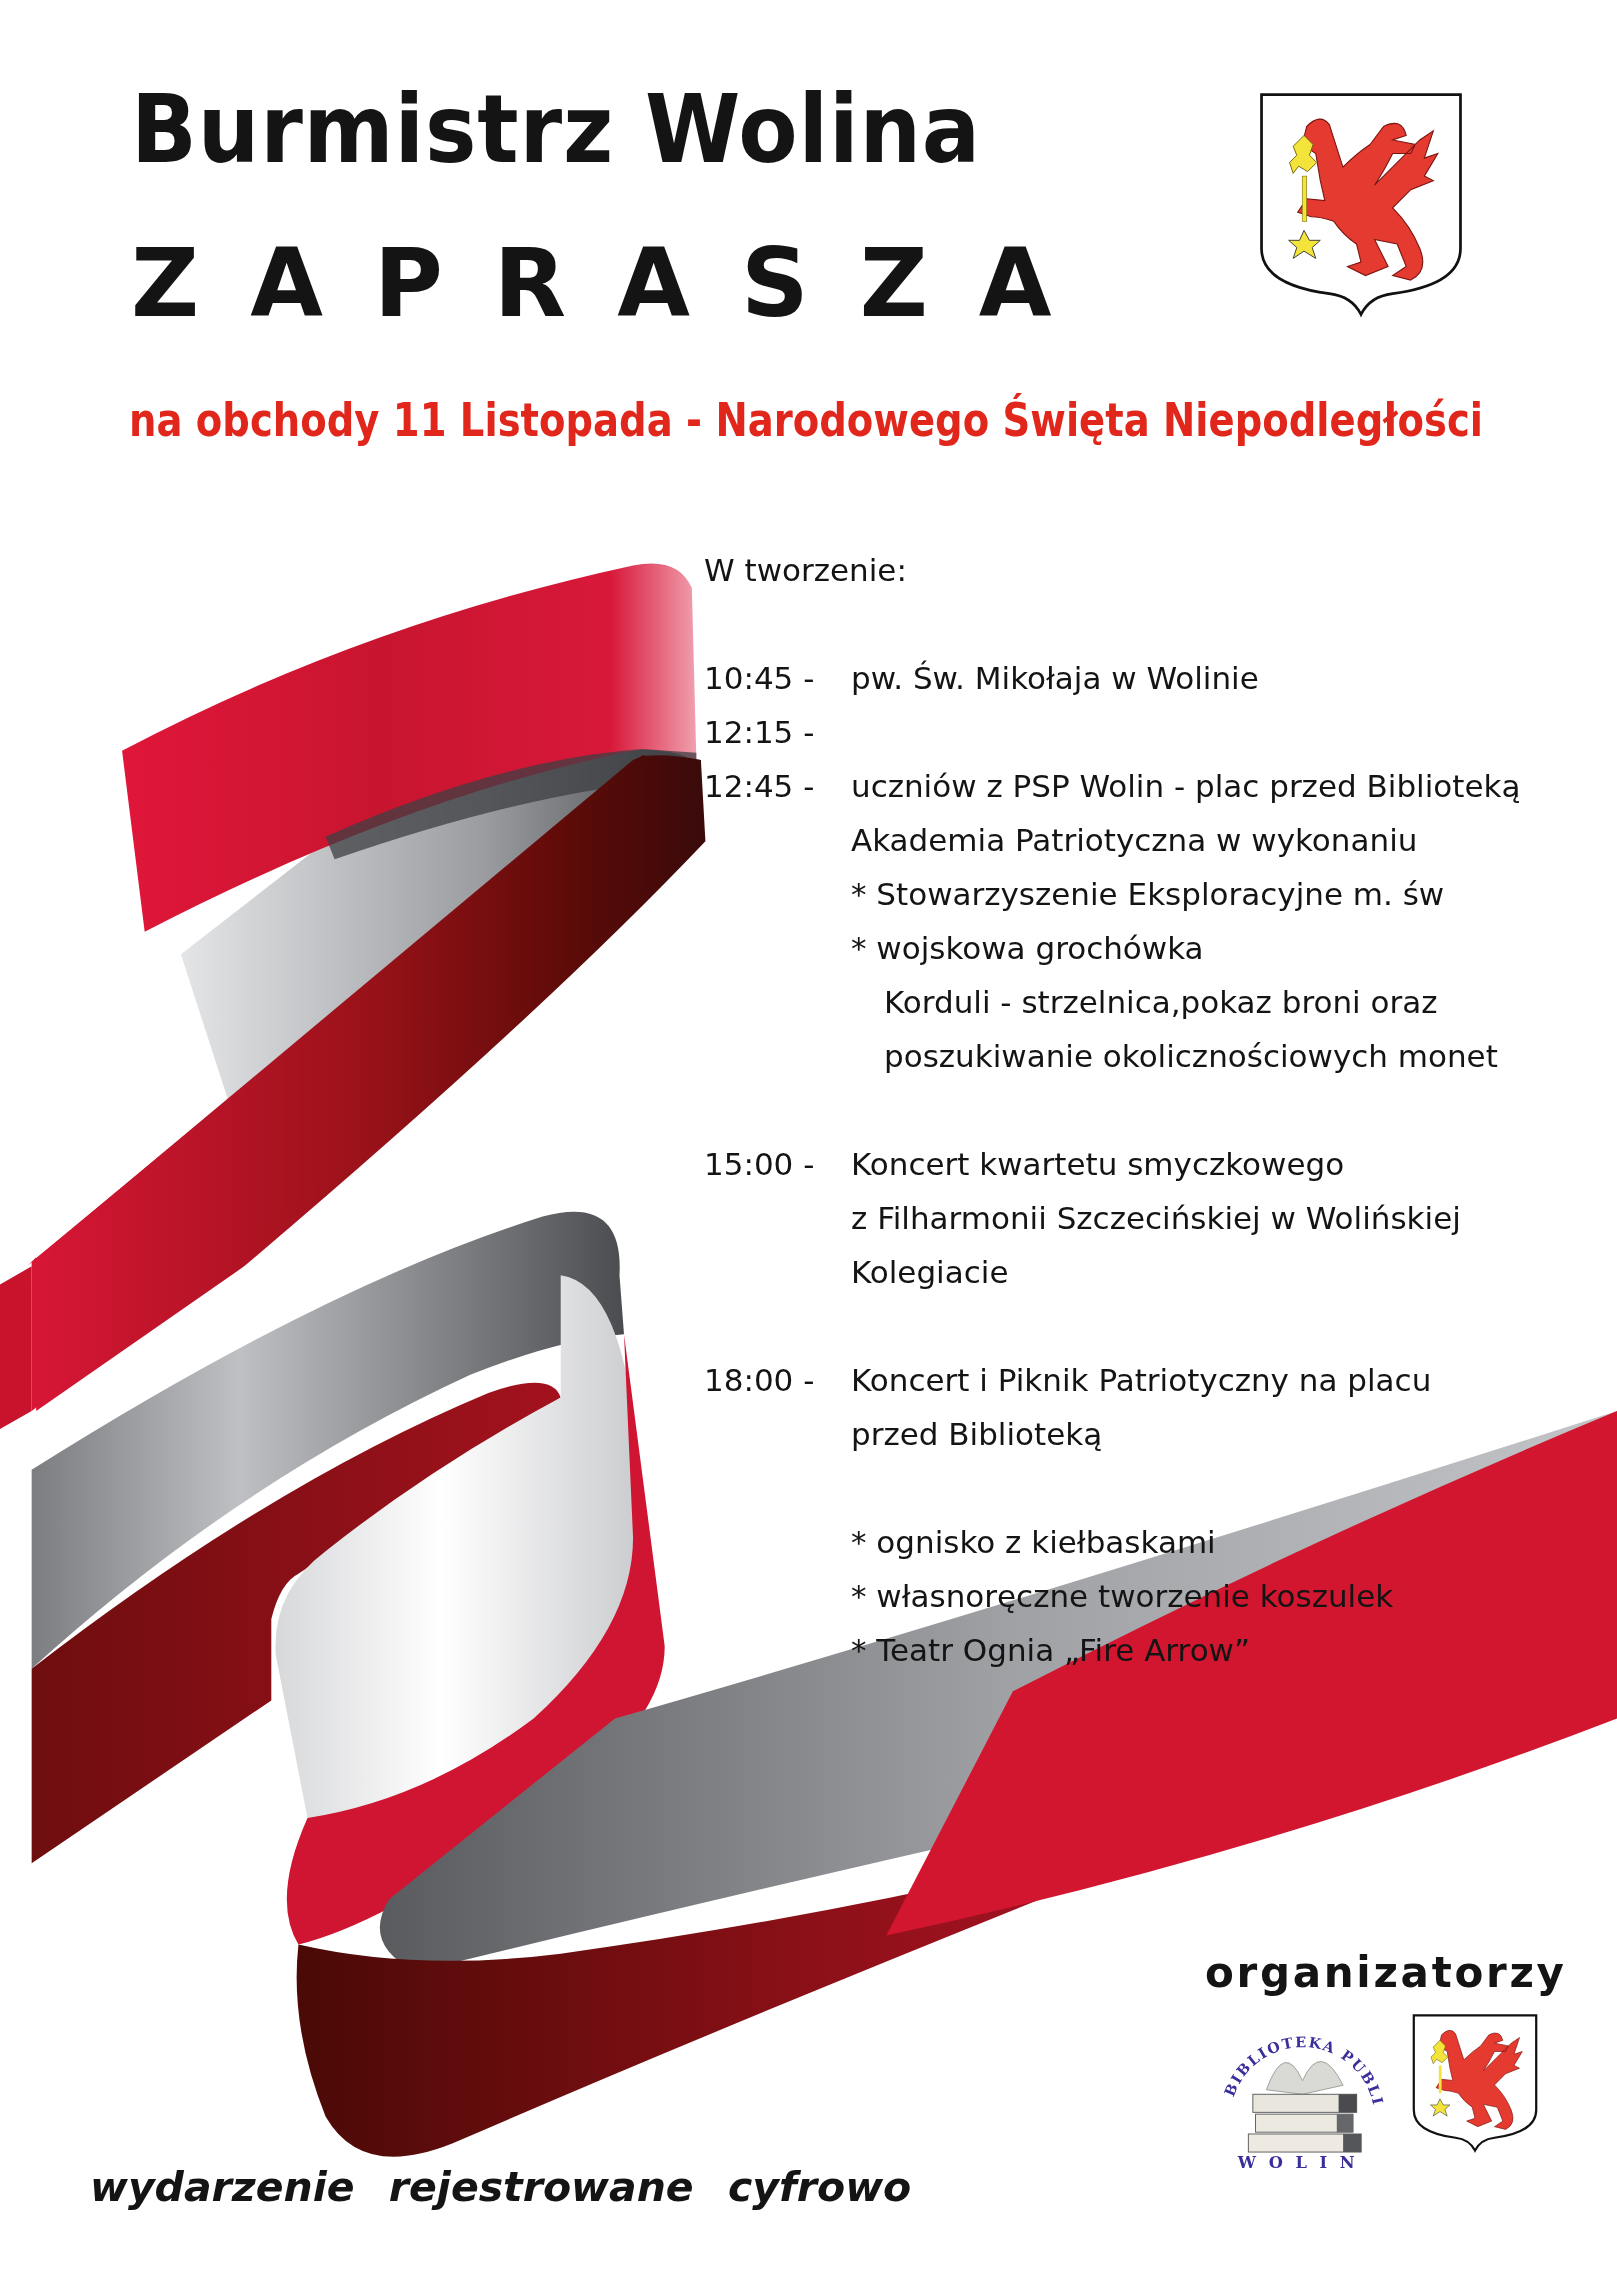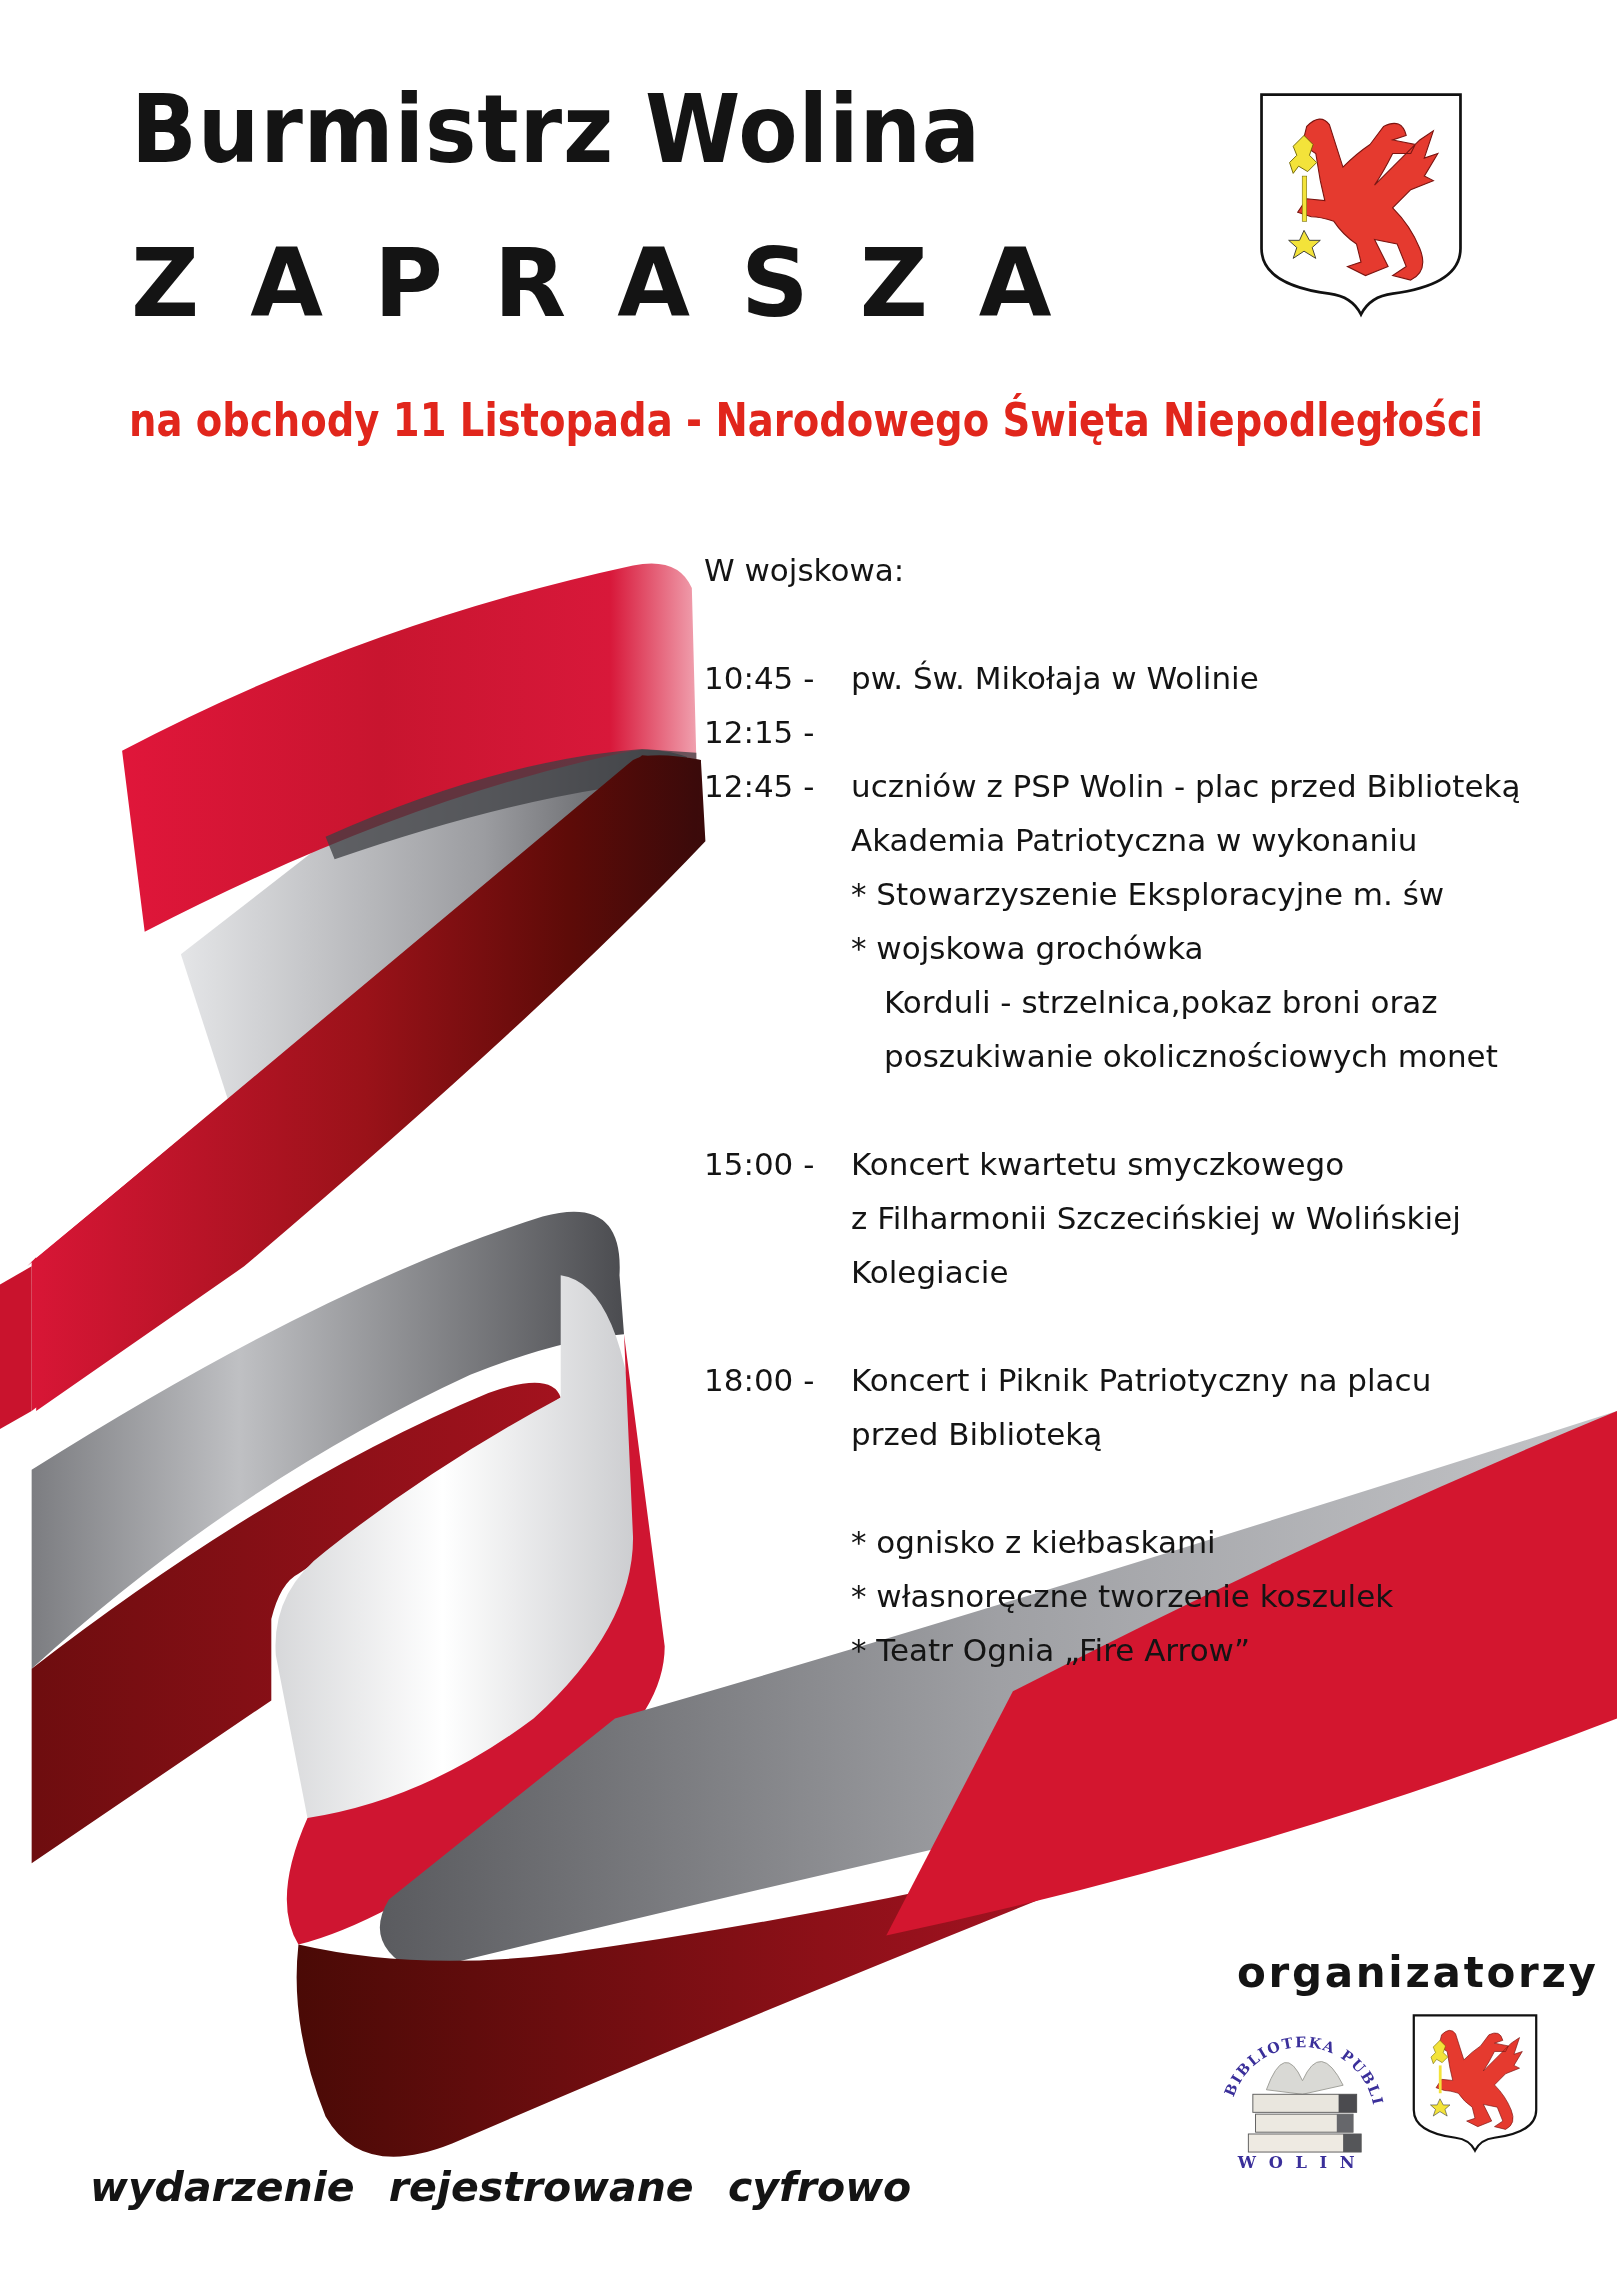--- a/index.html
+++ b/index.html
@@ -19,21 +19,21 @@
   .program { position: absolute; left: 704px; top: 543px; width: 905px; font-size: 31px;
              font-family: "DejaVu Sans", sans-serif; line-height: 54px; z-index: 2; }
   .program .heading { margin-bottom: 54px; }
   .row { display: flex; justify-content: space-between; }
   .time { width: 147px; flex: none; white-space: nowrap; }
   .desc { flex: 1; }
   .line { white-space: nowrap; }
   .bullet { white-space: nowrap; }
   .bullet-cont { padding-left: 33px; white-space: nowrap; }
   .gap { height: 54px; }
-  .organizers { position: absolute; left: 1237px; top: 1952px; font-size: 42px; font-weight: bold;
+  .organizers { position: absolute; left: 1205px; top: 1952px; font-size: 42px; font-weight: bold;
                 letter-spacing: 2.7px; line-height: 1; }
   .library-logo { position: absolute; left: 1212px; top: 2004px; width: 181px; height: 167px; }
   .footer-note { position: absolute; left: 90px; top: 2167px; font-size: 41px; font-weight: bold;
                  font-style: italic; word-spacing: 20px; line-height: 1; }
 </style>
 </head>
 <body>
 
 <svg class="ribbon-layer" viewBox="0 0 1788 2514" xmlns="http://www.w3.org/2000/svg">
   <defs>
@@ -112,21 +112,21 @@
 
 <svg class="crest crest-top" viewBox="0 0 230 255" xmlns="http://www.w3.org/2000/svg">
   <path d="M5 5 L225 5 L225 175 Q225 215 150 225 Q125 228 115 248 Q105 228 80 225 Q5 215 5 175 Z" fill="#ffffff" stroke="#111" stroke-width="3"></path>
   <path d="M55 40 Q70 25 80 38 L95 85 Q110 70 125 60 L140 40 Q160 30 165 50 L150 55 L175 60 L170 70 L150 70 Q140 90 130 105 L180 55 L195 45 L185 75 L200 70 L185 95 L195 100 L170 110 Q160 120 150 130 Q170 150 180 175 Q190 200 170 210 L150 205 L165 195 L155 170 L130 165 L145 195 L120 205 L100 195 L115 190 L110 170 Q95 160 85 145 Q70 140 60 140 L45 135 L55 120 L75 122 L70 100 L65 70 L50 60 Z" fill="#e53a2f" stroke="#7a1410" stroke-width="1.2"></path>
   <rect x="50" y="95" width="5" height="50" fill="#f3e33a" stroke="#6a6000" stroke-width="0.6"></rect>
   <path d="M52 50 L62 60 L58 72 L66 80 L56 90 L46 84 L40 92 L36 80 L44 72 L40 62 Z" fill="#f3e33a" stroke="#6a6000" stroke-width="1"></path>
   <polygon points="52,155 58,166 70,166 61,174 65,186 52,178 40,186 44,174 35,166 47,166" fill="#f3e33a" stroke="#333" stroke-width="1"></polygon>
 </svg>
 
 <div class="program">
-  <div class="heading">W wojskowa:</div>
+  <div class="heading">W tworzenie:</div>
 
   <div class="row">
     <div class="time">10:45 -</div>
     <div class="desc">
       <div class="line">pw. Św. Mikołaja w Wolinie</div>
     </div>
   </div>
 
   <div class="row">
     <div class="time">12:15 -</div>

